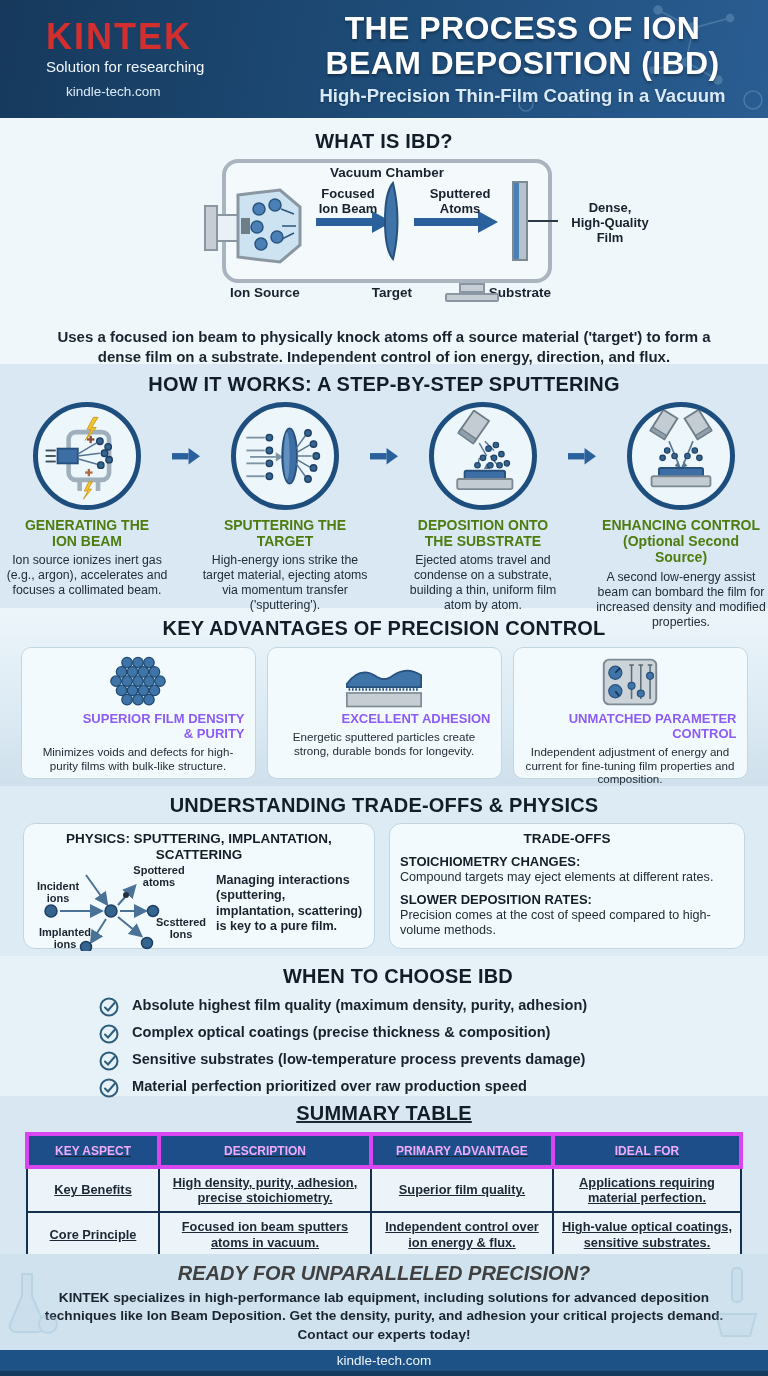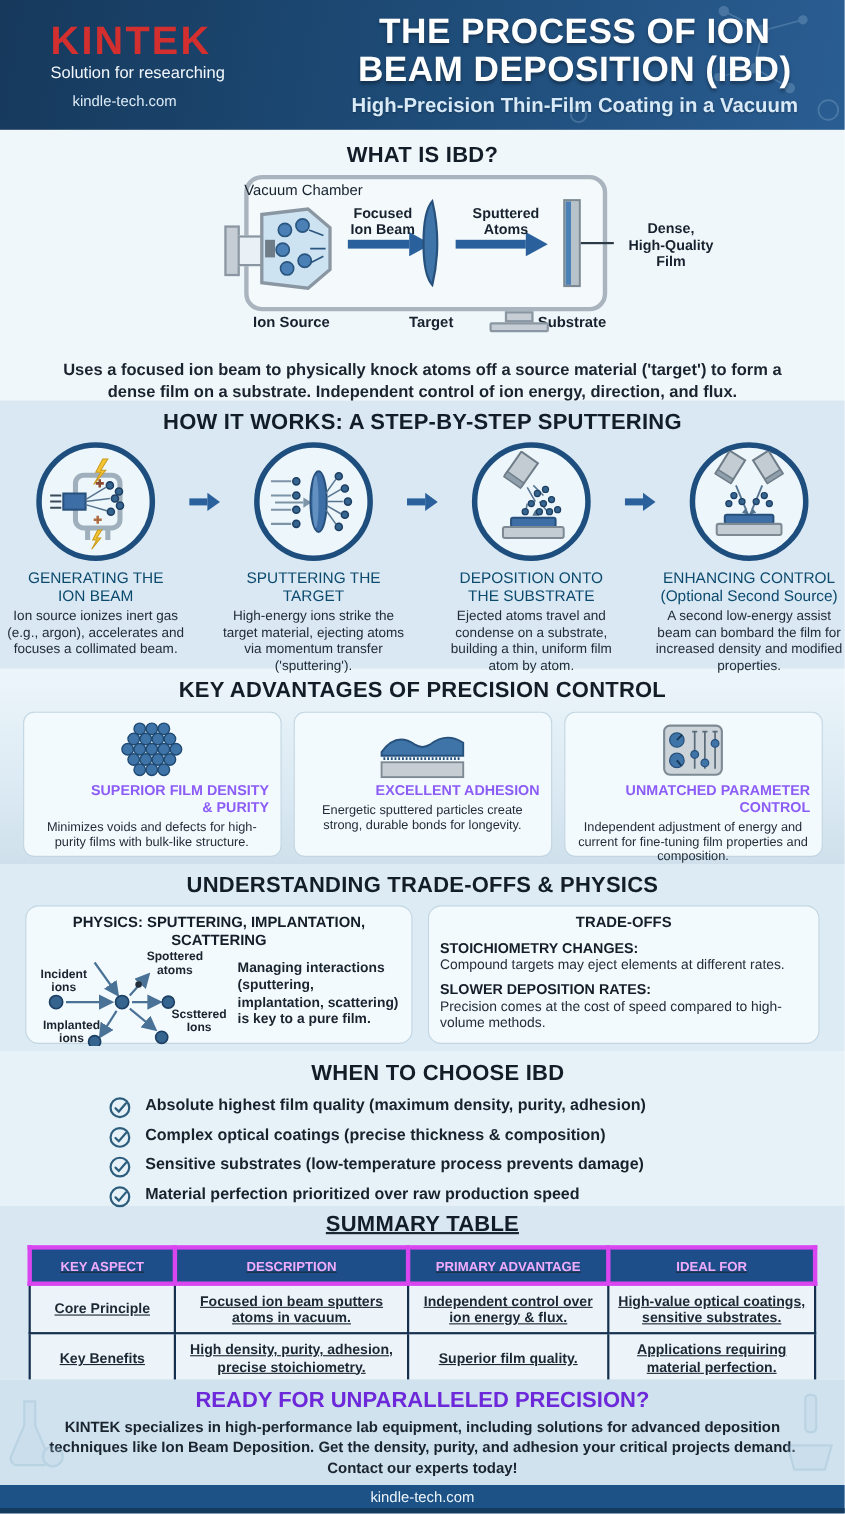--- a/index.html
+++ b/index.html
@@ -20,42 +20,42 @@
   .hdr-right{flex:1;text-align:center;padding-right:18px;position:relative;z-index:2;}
   .title{color:#ffffff;font-weight:700;font-size:32px;line-height:1.1;letter-spacing:.4px;
          text-shadow:0 2px 3px rgba(0,0,0,.35);}
   .subtitle{color:#d8eaf8;font-weight:700;font-size:18.5px;margin-top:4px;text-shadow:0 1px 2px rgba(0,0,0,.3);}
 
   
   .whatis{height:246px;background:#eff7fa;padding-top:12px;}
   .d-wrap{position:relative;width:768px;height:170px;}
   .abs{position:absolute;}
   .chamber{left:222px;top:6px;width:330px;height:124px;border:4px solid #a9b4be;border-radius:16px;background:rgba(255,255,255,.30);}
-  .vc-label{left:222px;top:12px;width:330px;font-size:13.5px;font-weight:400;color:#17222e;}
+  .vc-label{left:222px;top:12px;width:330px;font-size:13.5px;font-weight:700;text-align:center;color:#17222e;}
   .flange-plate{left:204px;top:52px;width:14px;height:46px;background:#c6cdd4;border:2px solid #8a97a2;}
   .flange-tube{left:216px;top:61px;width:24px;height:28px;background:#e9f1f6;border:2px solid #8a97a2;}
   .diag-lbl{font-size:13px;font-weight:700;color:#17222e;text-align:center;line-height:1.15;}
   .beam-lbl1{left:300px;top:34px;width:96px;}
   .beam-lbl2{left:414px;top:34px;width:92px;}
   .film-lbl{left:556px;top:48px;width:108px;}
   .under-lbl{top:132px;font-size:13.5px;}
   .substrate-bar{left:512px;top:28px;width:16px;height:80px;border:2px solid #7d8a94;
                  background:linear-gradient(90deg,#4a80b6 0,#4a80b6 5px,#b8c2ca 5px);}
   .callout{left:528px;top:67px;width:30px;height:2px;background:#2c3a46;}
   .pedestal-stem{left:459px;top:130px;width:26px;height:10px;background:#c6cdd4;border:2px solid #8a97a2;}
   .pedestal-base{left:445px;top:140px;width:54px;height:9px;background:#c6cdd4;border:2px solid #8a97a2;border-radius:2px;}
   .caption{font-size:15px;font-weight:700;color:#1a242f;text-align:center;width:690px;margin:4px auto 0;line-height:1.32;}
 
   
   .how{height:244px;background:#d9e8f2;padding-top:9px;}
   .steps-row{display:flex;justify-content:center;align-items:flex-start;margin-top:6px;padding:0 2px;}
   .step-col{width:170px;text-align:center;}
   .step-circle{width:108px;height:108px;border-radius:50%;border:5px solid #1d4e7e;background:#edf6fb;
                margin:0 auto;display:flex;align-items:center;justify-content:center;}
-  .step-title{font-size:14px;font-weight:400;line-height:1.16;margin-top:7px;color:#0c4a6e;}
+  .step-title{font-size:14px;font-weight:700;line-height:1.16;margin-top:7px;color:#4d7c0f;}
   .step-desc{font-size:12.3px;line-height:1.22;margin-top:4px;color:#222d38;font-weight:400;}
   .step-arrow{width:28px;margin-top:46px;flex:0 0 28px;}
 
   
   .adv{height:178px;background:linear-gradient(180deg,#ecf5fa 0%,#ddebf4 55%,#cfe0ec 100%);padding-top:9px;}
   .cards-row{display:flex;justify-content:center;gap:11px;margin-top:7px;}
   .adv-card{width:235px;background:#f3fafd;border:1.5px solid #c2d6e2;border-radius:10px;
             padding:6px 10px;text-align:center;height:132px;}
   .adv-icon{height:56px;display:flex;align-items:center;justify-content:center;}
   .adv-title{font-size:13px;font-weight:700;line-height:1.15;color:#8b5cf6;margin-top:2px;text-align:right;}
@@ -87,21 +87,21 @@
   .summ{height:158px;background:#d8e7f1;padding-top:6px;text-decoration:underline;}
   table.sumtab{border-collapse:collapse;margin:7px auto 0;table-layout:fixed;width:714px;}
   .sumtab th{background:#1d4e89;color:#f0abfc;font-size:12px;font-weight:700;border:4px solid #d946ef;
              height:33px;padding:2px 4px;}
   .sumtab td{background:#edf4f9;font-size:12.8px;font-weight:700;color:#1b2733;border:2px solid #15304f;
              text-align:center;height:45px;padding:2px 8px;line-height:1.2;}
   .col1{width:132px;}.col2{width:212px;}.col3{width:182px;}.col4{width:188px;}
 
   
   .cta{height:96px;background:#cfe2ee;padding-top:8px;position:relative;overflow:hidden;}
-  .cta-head{font-size:20px;font-weight:700;text-align:center;color:#6d28d9;}
+  .cta-head{font-size:20px;font-weight:700;text-align:center;color:#404040;font-style:italic;}
   .cta-body{width:712px;margin:4px auto 0;font-size:13.6px;font-weight:700;color:#1a242f;
             text-align:center;line-height:1.35;}
   .cta-deco{position:absolute;top:0;opacity:.25;}
   .ftr{height:26px;background:#1d5286;border-bottom:5px solid #143a5d;text-align:center;}
   .ftr-site{color:#eef5fb;font-size:13.5px;line-height:21px;font-weight:400;}
 
   .arrow-blue{fill:#2a619c;}
 </style>
 </head>
 <body>
@@ -540,30 +540,30 @@
       <thead>
         <tr>
           <th>KEY ASPECT</th>
           <th>DESCRIPTION</th>
           <th>PRIMARY ADVANTAGE</th>
           <th>IDEAL FOR</th>
         </tr>
       </thead>
       <tbody>
         <tr>
+          <td>Key Benefits</td>
+          <td>High density, purity, adhesion, precise stoichiometry.</td>
+          <td>Superior film quality.</td>
+          <td>Applications requiring material perfection.</td>
+        </tr>
+        <tr>
           <td>Core Principle</td>
           <td>Focused ion beam sputters atoms in vacuum.</td>
           <td>Independent control over ion energy &amp; flux.</td>
           <td>High-value optical coatings, sensitive substrates.</td>
-        </tr>
-        <tr>
-          <td>Key Benefits</td>
-          <td>High density, purity, adhesion, precise stoichiometry.</td>
-          <td>Superior film quality.</td>
-          <td>Applications requiring material perfection.</td>
         </tr>
       </tbody>
     </table>
   </div>
 
   <div class="cta">
     <svg class="cta-deco" style="left:2px;" width="60" height="96" viewBox="0 0 60 96">
       <g stroke="#7fa8c6" stroke-width="2" fill="#bcd6e8">
         <path d="M20,20 h10 v22 l12,28 a6,6 0 0 1 -6,8 h-22 a6,6 0 0 1 -6,-8 l12,-28 z"></path>
         <circle cx="46" cy="70" r="9"></circle>

